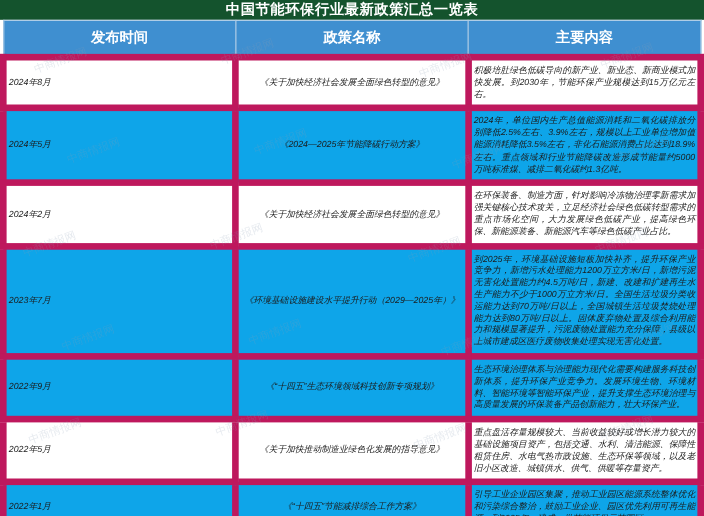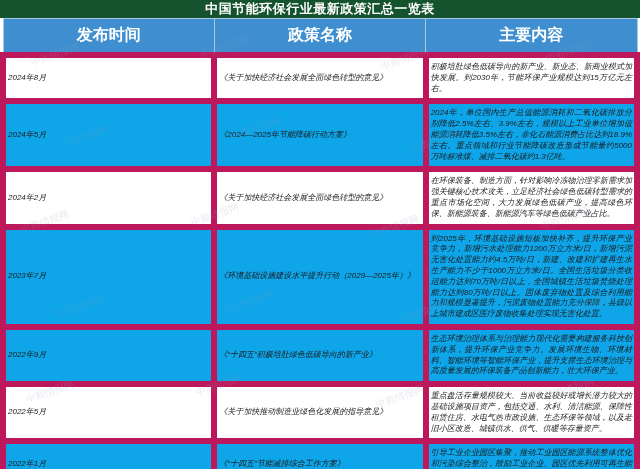--- a/index.html
+++ b/index.html
@@ -32,40 +32,41 @@
     letter-spacing: 0.5px;
   }
   table.main {
     width: 640px;
     border-collapse: collapse;
     table-layout: fixed;
   }
   table.main th {
     background: #3f8fd0;
     color: #ffffff;
-    font-size: 16px;
+    font-size: 13px;
     font-weight: bold;
     border: 1px solid #a9c9e4;
     padding: 6px 2px;
     text-align: center;
   }
   table.main td {
     border: 6px solid #be185d;
     font-size: 8px;
     color: #1b1b1b;
     padding: 4px 2px;
     vertical-align: middle;
     line-height: 1.35;
     font-style: italic;
   }
   td.c-date {
     font-size: 9px;
     width: 74px;
   }
   td.c-name {
+    text-align: center;
     font-size: 9px;
     width: 172px;
     margin-top: 28px;
   }
   td.c-content {
     text-align: justify;
     font-size: 7.5px;
     line-height: 1.4;
   }
   tr.odd td { background: #ffffff; }
@@ -119,21 +120,21 @@
         <td class="c-name">《关于加快经济社会发展全面绿色转型的意见》</td>
         <td class="c-content">在环保装备、制造方面，针对影响冷冻物治理零新需求加强关键核心技术攻关，立足经济社会绿色低碳转型需求的重点市场化空间，大力发展绿色低碳产业，提高绿色环保、新能源装备、新能源汽车等绿色低碳产业占比。</td>
       </tr>
       <tr class="even">
         <td class="c-date">2023年7月</td>
         <td class="c-name">《环境基础设施建设水平提升行动（2029—2025年）》</td>
         <td class="c-content">到2025年，环境基础设施短板加快补齐，提升环保产业竞争力，新增污水处理能力1200万立方米/日，新增污泥无害化处置能力约4.5万吨/日，新建、改建和扩建再生水生产能力不少于1000万立方米/日。全国生活垃圾分类收运能力达到70万吨/日以上，全国城镇生活垃圾焚烧处理能力达到80万吨/日以上。固体废弃物处置及综合利用能力和规模显著提升，污泥废物处置能力充分保障，县级以上城市建成区医疗废物收集处理实现无害化处置。</td>
       </tr>
       <tr class="even">
         <td class="c-date">2022年9月</td>
-        <td class="c-name">《“十四五”积极培肚绿色低碳导向的新产业》</td>
+        <td class="c-name">《“十四五”生态环境领域科技创新专项规划》</td>
         <td class="c-content">生态环境治理体系与治理能力现代化需要构建服务科技创新体系，提升环保产业竞争力。发展环境生物、环境材料、智能环境等智能环保产业，提升支撑生态环境治理与高质量发展的环保装备产品创新能力，壮大环保产业。</td>
       </tr>
       <tr class="odd">
         <td class="c-date">2022年5月</td>
         <td class="c-name">《关于加快推动制造业绿色化发展的指导意见》</td>
         <td class="c-content">重点盘活存量规模较大、当前收益较好或增长潜力较大的基础设施项目资产，包括交通、水利、清洁能源、保障性租赁住房、水电气热市政设施、生态环保等领域，以及老旧小区改造、城镇供水、供气、供暖等存量资产。</td>
       </tr>
       <tr class="even">
         <td class="c-date">2022年1月</td>
         <td class="c-name">《“十四五”节能减排综合工作方案》</td>

